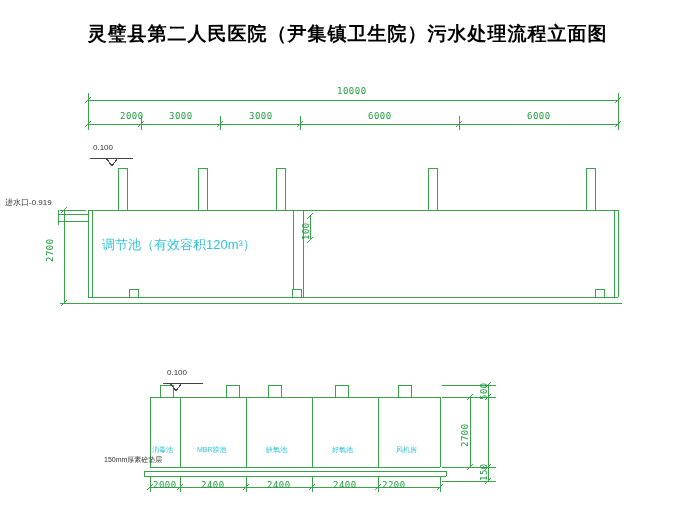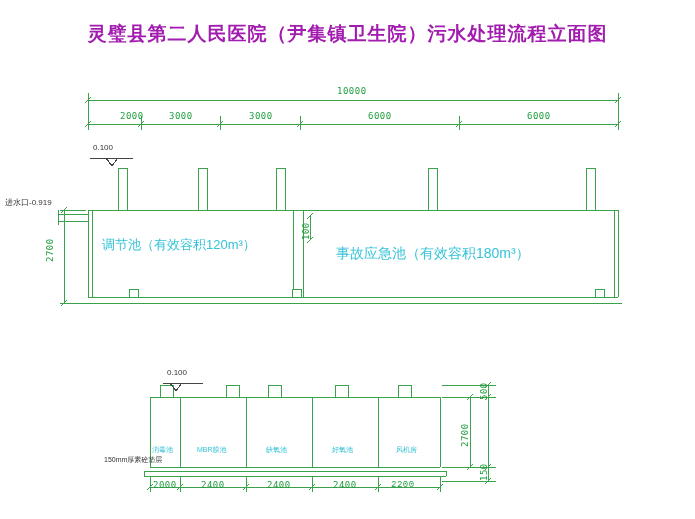--- a/index.html
+++ b/index.html
@@ -10,21 +10,21 @@
   .sym{stroke:#444;fill:none;stroke-width:1;}
   .bx{stroke:var(--line,#3aa24a);fill:#ffffff;stroke-width:1;}
   .t{position:absolute;white-space:nowrap;line-height:1;}
   .dim{font-size:9px;color:var(--dim,#1f9e3e);font-family:"DejaVu Sans Mono",monospace;letter-spacing:.5px;}
   .rot{transform:rotate(-90deg);transform-origin:0 0;}
   .cyan{color:var(--label,#35c3d8);}
   .blk{color:#333;font-size:8px;text-align:right;}
   .note{color:#333;font-size:7px;}
   .clabel{font-size:7px;}
   .title{left:0;right:0;text-align:center;top:24px;font-size:19px;font-weight:700;
-         color:#a21caf;font-family:"Liberation Serif",serif;letter-spacing:1px;}
+         color:#000000;font-family:"Liberation Serif",serif;letter-spacing:1px;}
   .tank1{left:102px;top:238px;font-size:13px;}
   .tank2{left:336px;top:246px;font-size:14px;}
 </style>
 </head>
 <body>
 
 <div class="canvas">
 
   <svg width="695" height="519" shape-rendering="crispEdges">
 
@@ -76,34 +76,33 @@
   <span class="t dim" style="left:368px;top:112px;">6000</span>
   <span class="t dim" style="left:527px;top:112px;">6000</span>
 
   <span class="t blk" style="left:93px;top:144px;">0.100</span>
   <span class="t blk" style="left:5px;top:199px;">进水口-0.919</span>
 
   <span class="t dim rot" style="left:46px;top:262px;">2700</span>
   <span class="t dim rot" style="left:302px;top:240px;">100</span>
 
   <span class="t cyan tank1">调节池（有效容积120m³）</span>
-  <span class="t cyan tank2">事故应急池（有效容积180m³）</span>
 
   <span class="t blk" style="left:167px;top:369px;">0.100</span>
   <span class="t note" style="left:104px;top:456px;">150mm厚素砼垫层</span>
 
   <span class="t cyan clabel" style="left:152px;top:446px;">消毒池</span>
   <span class="t cyan clabel" style="left:197px;top:446px;">MBR膜池</span>
   <span class="t cyan clabel" style="left:266px;top:446px;">缺氧池</span>
   <span class="t cyan clabel" style="left:332px;top:446px;">好氧池</span>
   <span class="t cyan clabel" style="left:396px;top:446px;">风机房</span>
 
   <span class="t dim" style="left:153px;top:481px;">2000</span>
   <span class="t dim" style="left:201px;top:481px;">2400</span>
   <span class="t dim" style="left:267px;top:481px;">2400</span>
   <span class="t dim" style="left:333px;top:481px;">2400</span>
-  <span class="t dim" style="left:391px;top:481px;font-family:Liberation Mono, monospace;">2200</span>
+  <span class="t dim" style="left:382px;top:481px;">2200</span>
 
   <span class="t dim rot" style="left:480px;top:400px;">500</span>
   <span class="t dim rot" style="left:461px;top:447px;">2700</span>
   <span class="t dim rot" style="left:480px;top:481px;">150</span>
 
 </div>
 
 </body></html>

